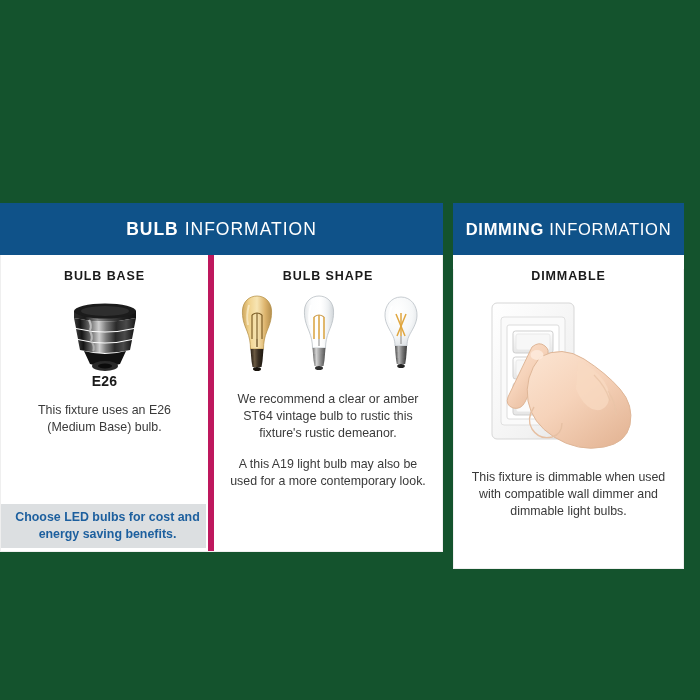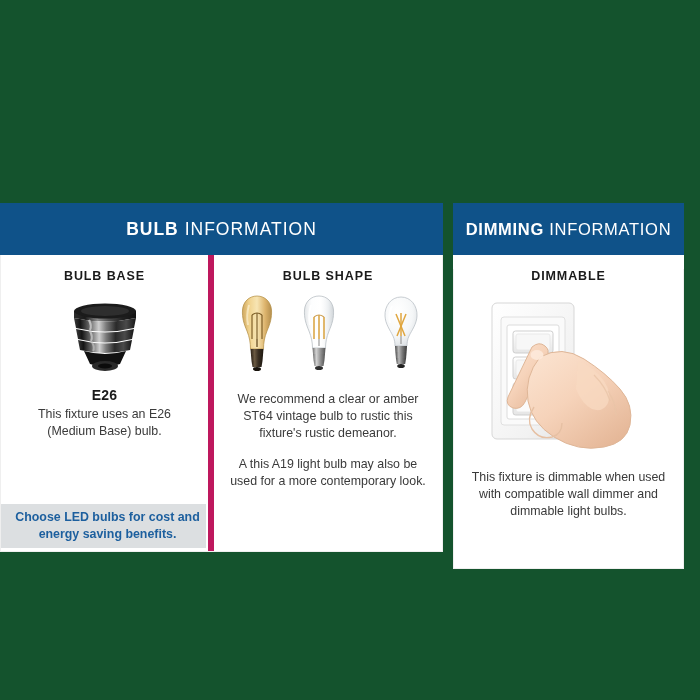--- a/index.html
+++ b/index.html
@@ -190,23 +190,23 @@
               <path d="M22 50 Q43 56 64 50 L58 63 Q43 68 28 63 Z" fill="#111111"></path>
               <ellipse cx="43" cy="65" rx="13" ry="5" fill="#2a2a2a"></ellipse>
               <ellipse cx="43" cy="65" rx="7" ry="2.6" fill="#0b0b0b"></ellipse>
 
               <path d="M27 19 Q30 25 28 29" stroke="#d8d8d8" stroke-width="2.2" fill="none" opacity="0.75"></path>
               <path d="M28 30 Q31 36 29 40" stroke="#d8d8d8" stroke-width="2.2" fill="none" opacity="0.7"></path>
               <path d="M30 41 Q33 47 31 50" stroke="#cfcfcf" stroke-width="2" fill="none" opacity="0.6"></path>
             </svg>
           </div>
 
-          <div class="cap" style="margin-top:14px;">E26</div>
-
-          <div class="body-text" style="margin-top:3px; width:180px;">This fixture uses an E26 (Medium Base) bulb.</div>
+          <div class="cap" style="">E26</div>
+
+          <div class="body-text" style="margin-top:13px; width:180px;">This fixture uses an E26 (Medium Base) bulb.</div>
 
           <div class="note-box">
             <div class="note-text">Choose LED bulbs for cost and energy saving benefits.</div>
           </div>
         </div>
 
         <div class="col col-shape">
           <div class="col-title">BULB SHAPE</div>
 
           <div class="art" style="margin-top:10px; height:86px;">

